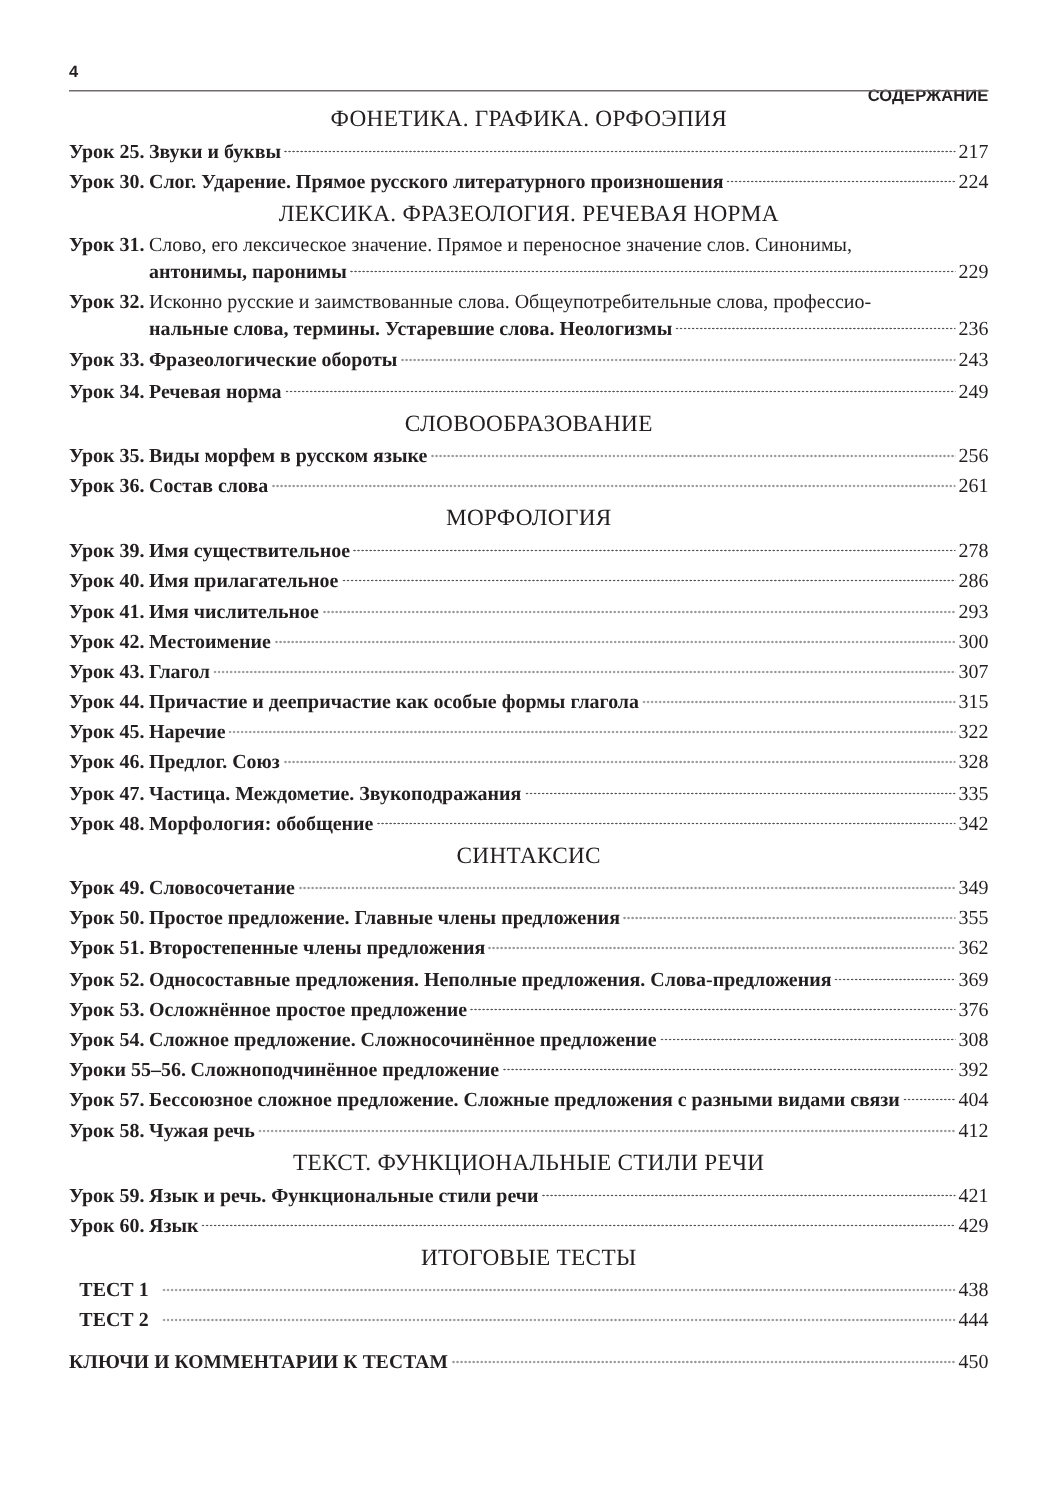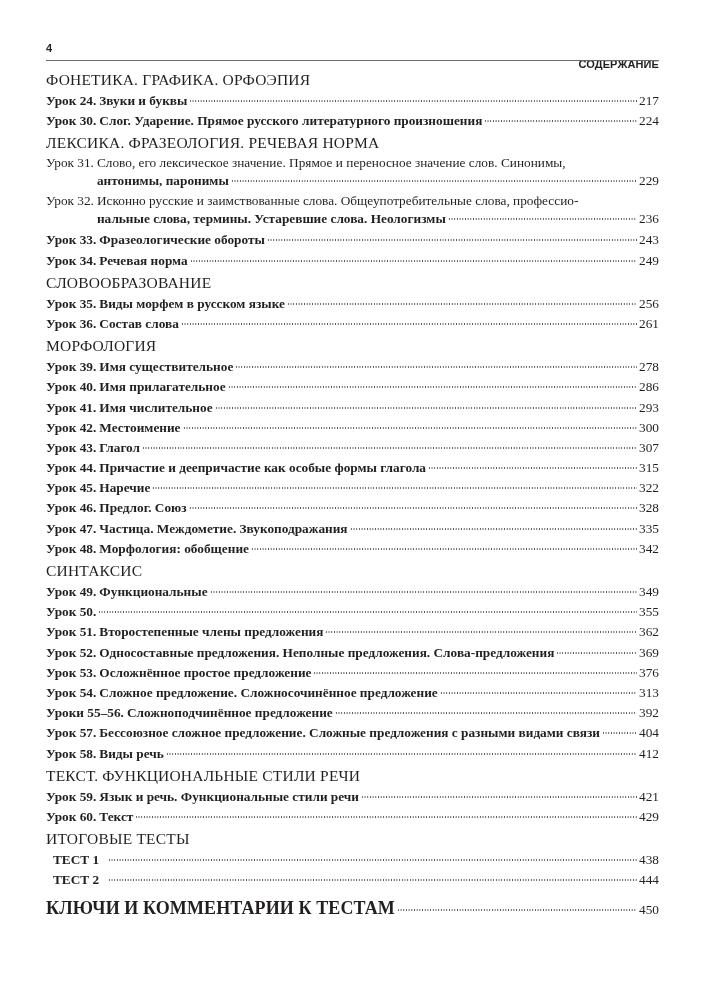--- a/index.html
+++ b/index.html
@@ -5,53 +5,53 @@
   html, body { margin: 0; padding: 0; background: #ffffff; }
   body { width: 705px; height: 1000px; position: relative; overflow: hidden; color: #231f20; }
   .page { position: absolute; left: 46px; top: 0; width: 613px; }
   .running-head { position: absolute; top: 42px; left: 0; width: 613px; height: 18px;
     font-family: "Liberation Sans", "DejaVu Sans", sans-serif; font-weight: bold; font-size: 11px; }
   .running-head .pnum { position: absolute; left: 0; top: 0; }
   .running-head .rtitle { position: absolute; right: 0; top: 16px; letter-spacing: 0.1px; }
   .head-rule { position: absolute; top: 60px; left: 0; width: 613px; height: 0; border-top: 1.5px solid #6f6b6a; }
   .toc { position: absolute; top: 68px; left: 0; width: 613px;
     font-family: "Liberation Serif", "DejaVu Serif", serif; font-size: 13.3px; }
-  .section-title { font-size: 15.5px; letter-spacing: 0.2px; height: 22px; line-height: 22px; margin-top: 1px; }
+  .section-title { text-align: center; font-size: 15.5px; letter-spacing: 0.2px; height: 22px; line-height: 22px; margin-top: 1px; }
   .row { display: flex; align-items: baseline; height: 20.2px; line-height: 20.2px; white-space: nowrap; }
   .row .lbl { font-weight: bold; flex: none; }
   .row .ttl { flex: none; padding-left: 3px; font-weight: bold; }
   .row .dots { flex: 1 1 auto; overflow: hidden; margin: 0 2px; position: relative; top: -3px; height: 2px;
     background-image: radial-gradient(circle, #555 0.55px, transparent 0.7px); background-size: 2.7px 2px; background-repeat: repeat-x; background-position: left center; }
   .row .pg { flex: none; text-align: right; min-width: 20px; }
   .multi { display: flex; }
-  .multi .lbl { font-weight: normal; flex: none; height: 18px; line-height: 18px; }
+  .multi .lbl { font-weight: bold; flex: none; height: 18px; line-height: 18px; }
   .multi .body { flex: 1; padding-left: 3px; }
   .multi .line1 { height: 18px; line-height: 18px; white-space: nowrap; }
   .multi .row { height: 18px; line-height: 18px; }
   .multi-wrap { margin-bottom: 2px; }
   .test .lbl { width: 60px; text-align: center; }
   .keys { margin-top: 8px; }
-  .keys .ttl { padding-left: 0; font-size: 18px; letter-spacing: 0.1px; }
+  .keys .ttl { padding-left: 0; font-size: 13px; letter-spacing: 0.1px; }
   .wide-gap { padding-left: 10px; }
 </style>
 </head>
 <body>
 
 <div class="page">
   <div class="running-head">
     <span class="pnum">4</span>
     <span class="rtitle">СОДЕРЖАНИЕ</span>
   </div>
   <div class="head-rule"></div>
 
   <div class="toc">
 
     <div class="section-title">ФОНЕТИКА. ГРАФИКА. ОРФОЭПИЯ</div>
     <div class="row">
-      <span class="lbl">Урок 24.</span>
+      <span class="lbl">Урок 25.</span>
       <span class="ttl">Звуки и буквы</span>
       <span class="dots"></span>
       <span class="pg">217</span>
     </div>
     <div class="row">
       <span class="lbl">Урок 30.</span>
       <span class="ttl">Слог. Ударение. Прямое русского литературного произношения</span>
       <span class="dots"></span>
       <span class="pg">224</span>
     </div>
@@ -164,26 +164,27 @@
     <div class="row">
       <span class="lbl">Урок 48.</span>
       <span class="ttl">Морфология: обобщение</span>
       <span class="dots"></span>
       <span class="pg">342</span>
     </div>
 
     <div class="section-title">СИНТАКСИС</div>
     <div class="row">
       <span class="lbl">Урок 49.</span>
-      <span class="ttl">Функциональные</span>
+      <span class="ttl">Словосочетание</span>
       <span class="dots"></span>
       <span class="pg">349</span>
     </div>
     <div class="row">
       <span class="lbl">Урок 50.</span>
+      <span class="ttl">Простое предложение. Главные члены предложения</span>
       <span class="dots"></span>
       <span class="pg">355</span>
     </div>
     <div class="row">
       <span class="lbl">Урок 51.</span>
       <span class="ttl">Второстепенные члены предложения</span>
       <span class="dots"></span>
       <span class="pg">362</span>
     </div>
     <div class="row">
@@ -195,51 +196,51 @@
     <div class="row">
       <span class="lbl">Урок 53.</span>
       <span class="ttl">Осложнённое простое предложение</span>
       <span class="dots"></span>
       <span class="pg">376</span>
     </div>
     <div class="row">
       <span class="lbl">Урок 54.</span>
       <span class="ttl">Сложное предложение. Сложносочинённое предложение</span>
       <span class="dots"></span>
-      <span class="pg">313</span>
+      <span class="pg">308</span>
     </div>
     <div class="row">
       <span class="lbl">Уроки 55–56.</span>
       <span class="ttl wide-gap">Сложноподчинённое предложение</span>
       <span class="dots"></span>
       <span class="pg">392</span>
     </div>
     <div class="row">
       <span class="lbl">Урок 57.</span>
       <span class="ttl">Бессоюзное сложное предложение. Сложные предложения с разными видами связи</span>
       <span class="dots"></span>
       <span class="pg">404</span>
     </div>
     <div class="row">
       <span class="lbl">Урок 58.</span>
-      <span class="ttl">Виды речь</span>
+      <span class="ttl">Чужая речь</span>
       <span class="dots"></span>
       <span class="pg">412</span>
     </div>
 
     <div class="section-title">ТЕКСТ. ФУНКЦИОНАЛЬНЫЕ СТИЛИ РЕЧИ</div>
     <div class="row">
       <span class="lbl">Урок 59.</span>
       <span class="ttl">Язык и речь. Функциональные стили речи</span>
       <span class="dots"></span>
       <span class="pg">421</span>
     </div>
     <div class="row">
       <span class="lbl">Урок 60.</span>
-      <span class="ttl">Текст</span>
+      <span class="ttl">Язык</span>
       <span class="dots"></span>
       <span class="pg">429</span>
     </div>
 
     <div class="section-title">ИТОГОВЫЕ ТЕСТЫ</div>
     <div class="row test">
       <span class="lbl">ТЕСТ 1</span>
       <span class="dots"></span>
       <span class="pg">438</span>
     </div>

